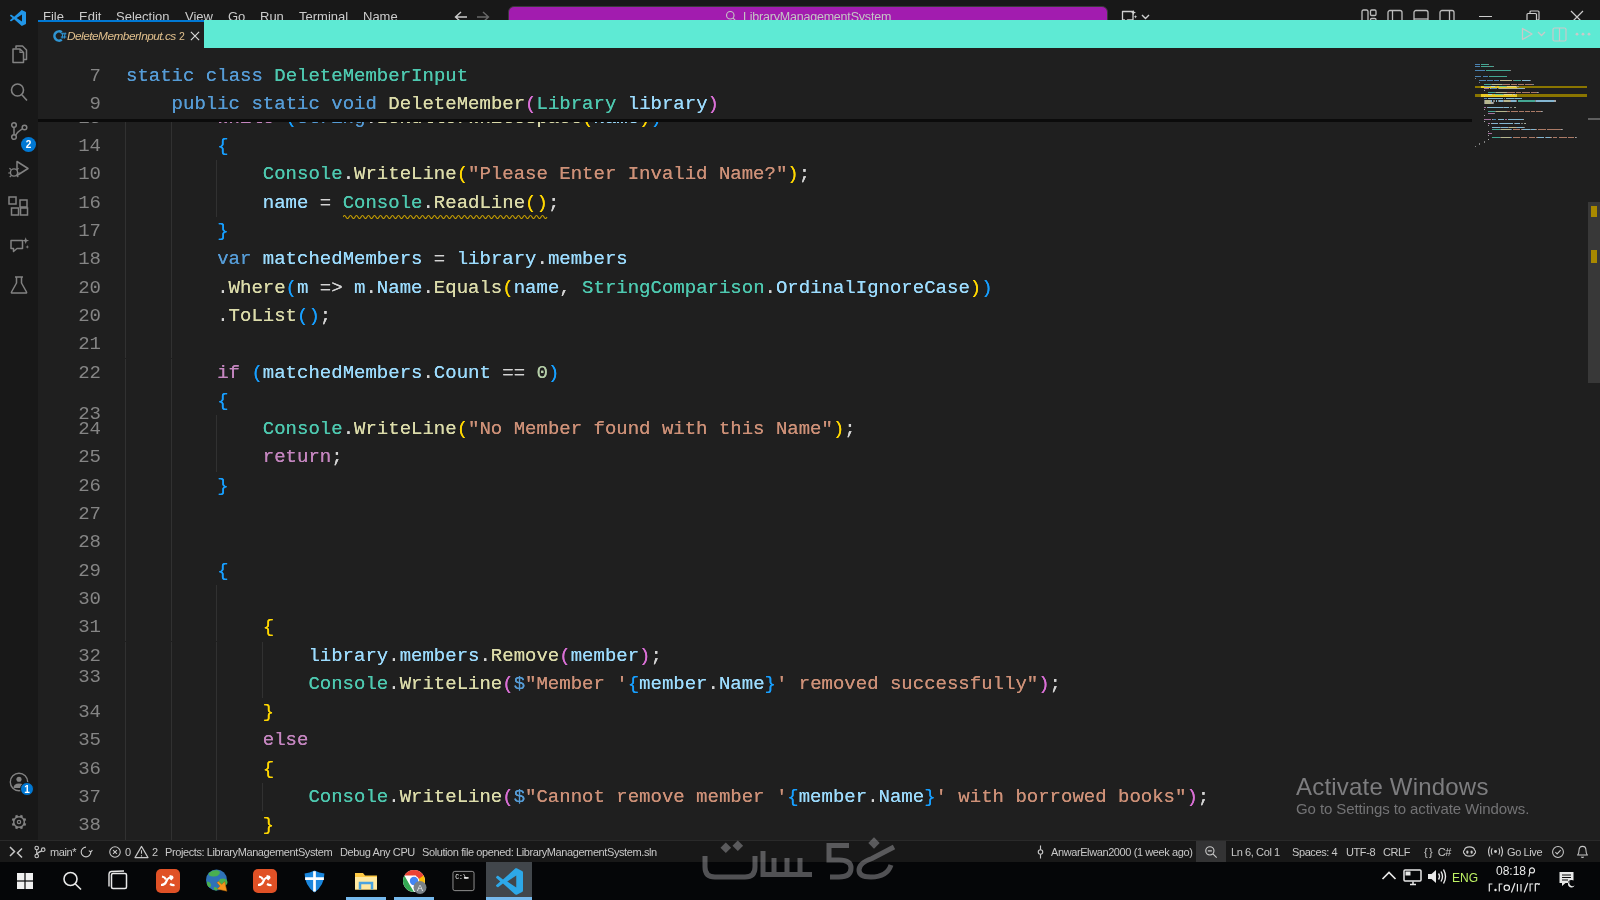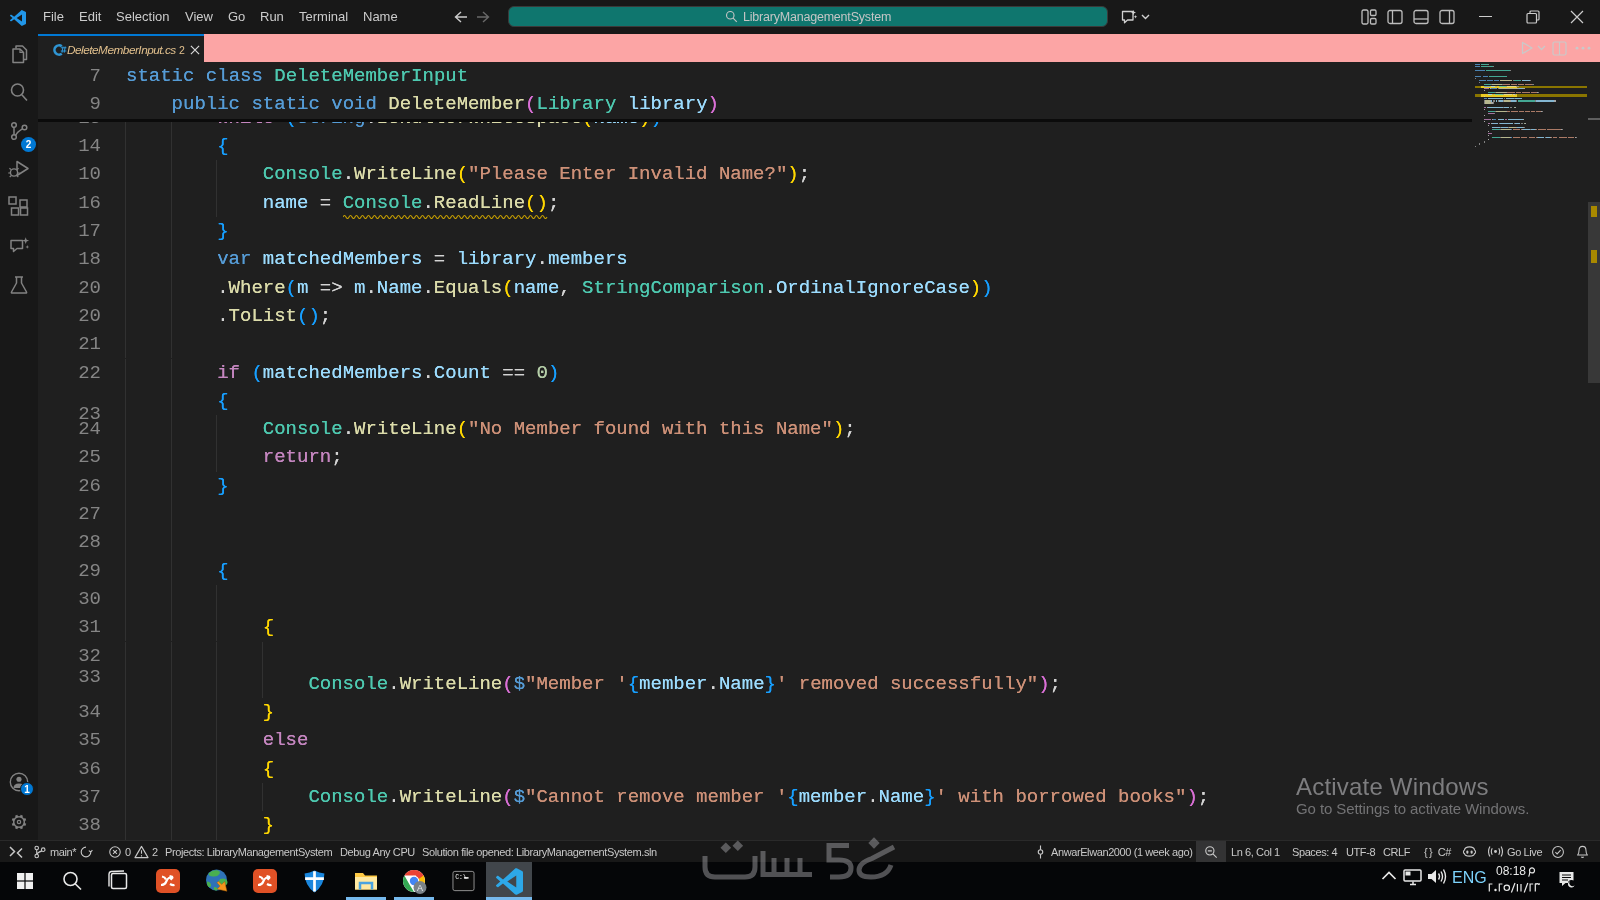--- a/index.html
+++ b/index.html
@@ -2,21 +2,21 @@
 <html><head><meta charset="utf-8"><style>
 *{margin:0;padding:0;box-sizing:border-box}
 html,body{width:1600px;height:900px;overflow:hidden;background:#1f1f1f;
  font-family:"Liberation Sans",sans-serif;}
 .abs{position:absolute}
 #stage{position:relative;width:1600px;height:900px}
 
 #titlebar{position:absolute;left:0;top:0;width:1600px;height:34px;background:#181818}
 .menu{position:absolute;top:0;height:34px;line-height:34px;color:#cccccc;font-size:13px}
 
-#tabbar{position:absolute;left:38px;top:34px;width:1562px;height:28px;background:#fca5a5}
+#tabbar{position:absolute;left:38px;top:20px;width:1562px;height:28px;background:#5eead4}
 #tab{position:absolute;left:0;top:0;width:166px;height:28px;background:#1f1f1f;border-top:2px solid #0078d4}
 
 #actbar{position:absolute;left:0;top:34px;width:38px;height:806px;background:#181818}
 
 #editor{position:absolute;left:38px;top:62px;width:1562px;height:778px;background:#1f1f1f}
 .lnum{position:absolute;width:46px;text-align:right;color:#858585;
  font-family:"Liberation Mono",monospace;font-size:19px;height:28.3px;line-height:28.6px}
 .crow{position:absolute;height:28.3px;line-height:28.6px;text-shadow:0 0 .6px;
  font-family:"Liberation Mono",monospace;font-size:19px;white-space:pre;color:#d4d4d4}
 .crow b{font-weight:normal}
@@ -49,21 +49,21 @@
 <div class="menu" style="left:228px">Go</div>
 <div class="menu" style="left:260px">Run</div>
 <div class="menu" style="left:299px">Terminal</div>
 <div class="menu" style="left:363px">Name</div>
 <svg class="abs" style="left:452px;top:10px" width="16" height="14" viewBox="0 0 16 14">
 <path d="M9 2 L3.5 7 L9 12 M3.5 7 H15" stroke="#cccccc" stroke-width="1.4" fill="none"></path>
       </svg>
 <svg class="abs" style="left:476px;top:10px" width="16" height="14" viewBox="0 0 16 14">
 <path d="M7 2 L12.5 7 L7 12 M12.5 7 H1" stroke="#686868" stroke-width="1.4" fill="none"></path>
       </svg>
-<div class="abs" style="left:508px;top:6px;width:600px;height:21px;background:#0f766e;
+<div class="abs" style="left:508px;top:6px;width:600px;height:21px;background:#a21caf;
 border:1px solid #3a3a3a;border-radius:6px;display:flex;align-items:center;justify-content:center;color:#c5c5c5;font-size:12.5px;letter-spacing:-0.2px">
 <svg width="13" height="13" viewBox="0 0 16 16" style="margin-right:5px">
           <circle cx="6.5" cy="6.5" r="4.6" stroke="#c5c5c5" stroke-width="1.4" fill="none"></circle>
           <path d="M10 10 L14.5 14.5" stroke="#c5c5c5" stroke-width="1.4"></path>
         </svg>
 LibraryManagementSystem</div>
 <svg class="abs" style="left:1120px;top:9px" width="30" height="16" viewBox="0 0 30 16">
 <path d="M2.5 2.5 H13 V11 H7.5 L4.5 13.8 V11 H2.5 Z" stroke="#d0d0d0" stroke-width="1.3" fill="none" stroke-linejoin="round"></path>
 <path d="M13.5 1 l.7 1.8 1.8.7-1.8.7-.7 1.8-.7-1.8-1.8-.7 1.8-.7z" fill="#d0d0d0"></path>
 <path d="M15.5 6 l.5 1.3 1.3.5-1.3.5-.5 1.3-.5-1.3-1.3-.5 1.3-.5z" fill="#d0d0d0"></path>
@@ -247,20 +247,21 @@
 <div class="guide" style="left:87.0px;top:551.2px;height:28.3px"></div>
 <div class="guide" style="left:132.6px;top:551.2px;height:28.3px"></div>
 <div class="guide" style="left:178.2px;top:551.2px;height:28.3px"></div>
 <div class="lnum" style="left:17px;top:551.2px">31</div>
 <div class="crow" style="left:224.8px;top:551.2px"><b class="g1">{</b></div>
 <div class="guide" style="left:87.0px;top:579.5px;height:28.3px"></div>
 <div class="guide" style="left:132.6px;top:579.5px;height:28.3px"></div>
 <div class="guide" style="left:178.2px;top:579.5px;height:28.3px"></div>
 <div class="guide" style="left:223.8px;top:579.5px;height:28.3px"></div>
 <div class="lnum" style="left:17px;top:579.5px">32</div>
+<div class="crow" style="left:270.4px;top:579.5px"><b class="v">library</b>.<b class="v">members</b>.<b class="f">Remove</b><b class="g2">(</b><b class="v">member</b><b class="g2">)</b>;</div>
 <div class="guide" style="left:87.0px;top:607.8px;height:28.3px"></div>
 <div class="guide" style="left:132.6px;top:607.8px;height:28.3px"></div>
 <div class="guide" style="left:178.2px;top:607.8px;height:28.3px"></div>
 <div class="guide" style="left:223.8px;top:607.8px;height:28.3px"></div>
 <div class="lnum" style="left:17px;top:601px">33</div>
 <div class="crow" style="left:270.4px;top:607.8px"><b class="t">Console</b>.<b class="f">WriteLine</b><b class="g2">(</b><b class="k">$</b><b class="s">"Member '</b><b class="g3">{</b><b class="v">member</b>.<b class="v">Name</b><b class="g3">}</b><b class="s">' removed successfully"</b><b class="g2">)</b>;</div>
 <div class="guide" style="left:87.0px;top:636.1px;height:28.3px"></div>
 <div class="guide" style="left:132.6px;top:636.1px;height:28.3px"></div>
 <div class="guide" style="left:178.2px;top:636.1px;height:28.3px"></div>
 <div class="lnum" style="left:17px;top:636.1px">34</div>
@@ -655,21 +656,21 @@
     </svg>
 <svg class="abs" style="left:1402px;top:868px" width="22" height="18" viewBox="0 0 22 18">
       <rect x="2" y="2" width="17" height="11" rx="1" stroke="#e8e8e8" stroke-width="1.5" fill="none"></rect>
       <path d="M8 16.5 h6 M11 13.5 v3" stroke="#e8e8e8" stroke-width="1.5"></path>
       <rect x="3.5" y="3.5" width="5" height="4" fill="#e8e8e8"></rect>
     </svg>
 <svg class="abs" style="left:1426px;top:868px" width="22" height="17" viewBox="0 0 22 17">
       <path d="M2 6 H5.5 L10 2 V15 L5.5 11 H2 Z" fill="#e8e8e8"></path>
       <path d="M12.5 5.5 Q14.5 8.5 12.5 11.5 M15 3.5 Q18 8.5 15 13.5 M17.5 1.5 Q21.5 8.5 17.5 15.5" stroke="#e8e8e8" stroke-width="1.4" fill="none"></path>
     </svg>
-<div class="abs" style="left:1452px;top:868px;width:30px;height:20px;color:#7dd3fc;font-size:16px;display:flex;align-items:center">ENG</div>
+<div class="abs" style="left:1452px;top:868px;width:30px;height:20px;color:#bef264;font-size:12px;display:flex;align-items:center">ENG</div>
 <div class="abs" style="left:1490px;top:864px;width:36px;height:13px;color:#e8e8e8;font-size:12px;text-align:right">08:18</div>
 <svg class="abs" style="left:1528px;top:867px" width="8" height="10" viewBox="0 0 8 10">
       <circle cx="4" cy="3.4" r="2.5" stroke="#e8e8e8" stroke-width="1.2" fill="none"></circle>
       <path d="M1.8 5 Q1.4 8.5 0.6 9.6" stroke="#e8e8e8" stroke-width="1.2" fill="none"></path>
     </svg>
 <svg class="abs" style="left:1488px;top:882px" width="52" height="12" viewBox="0 0 52 12">
 <g stroke="#e8e8e8" stroke-width="1.2" fill="none">
 <path d="M4.4 2 H1.3 V9.4"></path>
 <circle cx="7.5" cy="8" r="1.2" fill="#e8e8e8" stroke="none"></circle>
 <path d="M14.4 2 H11.3 V9.4"></path>

